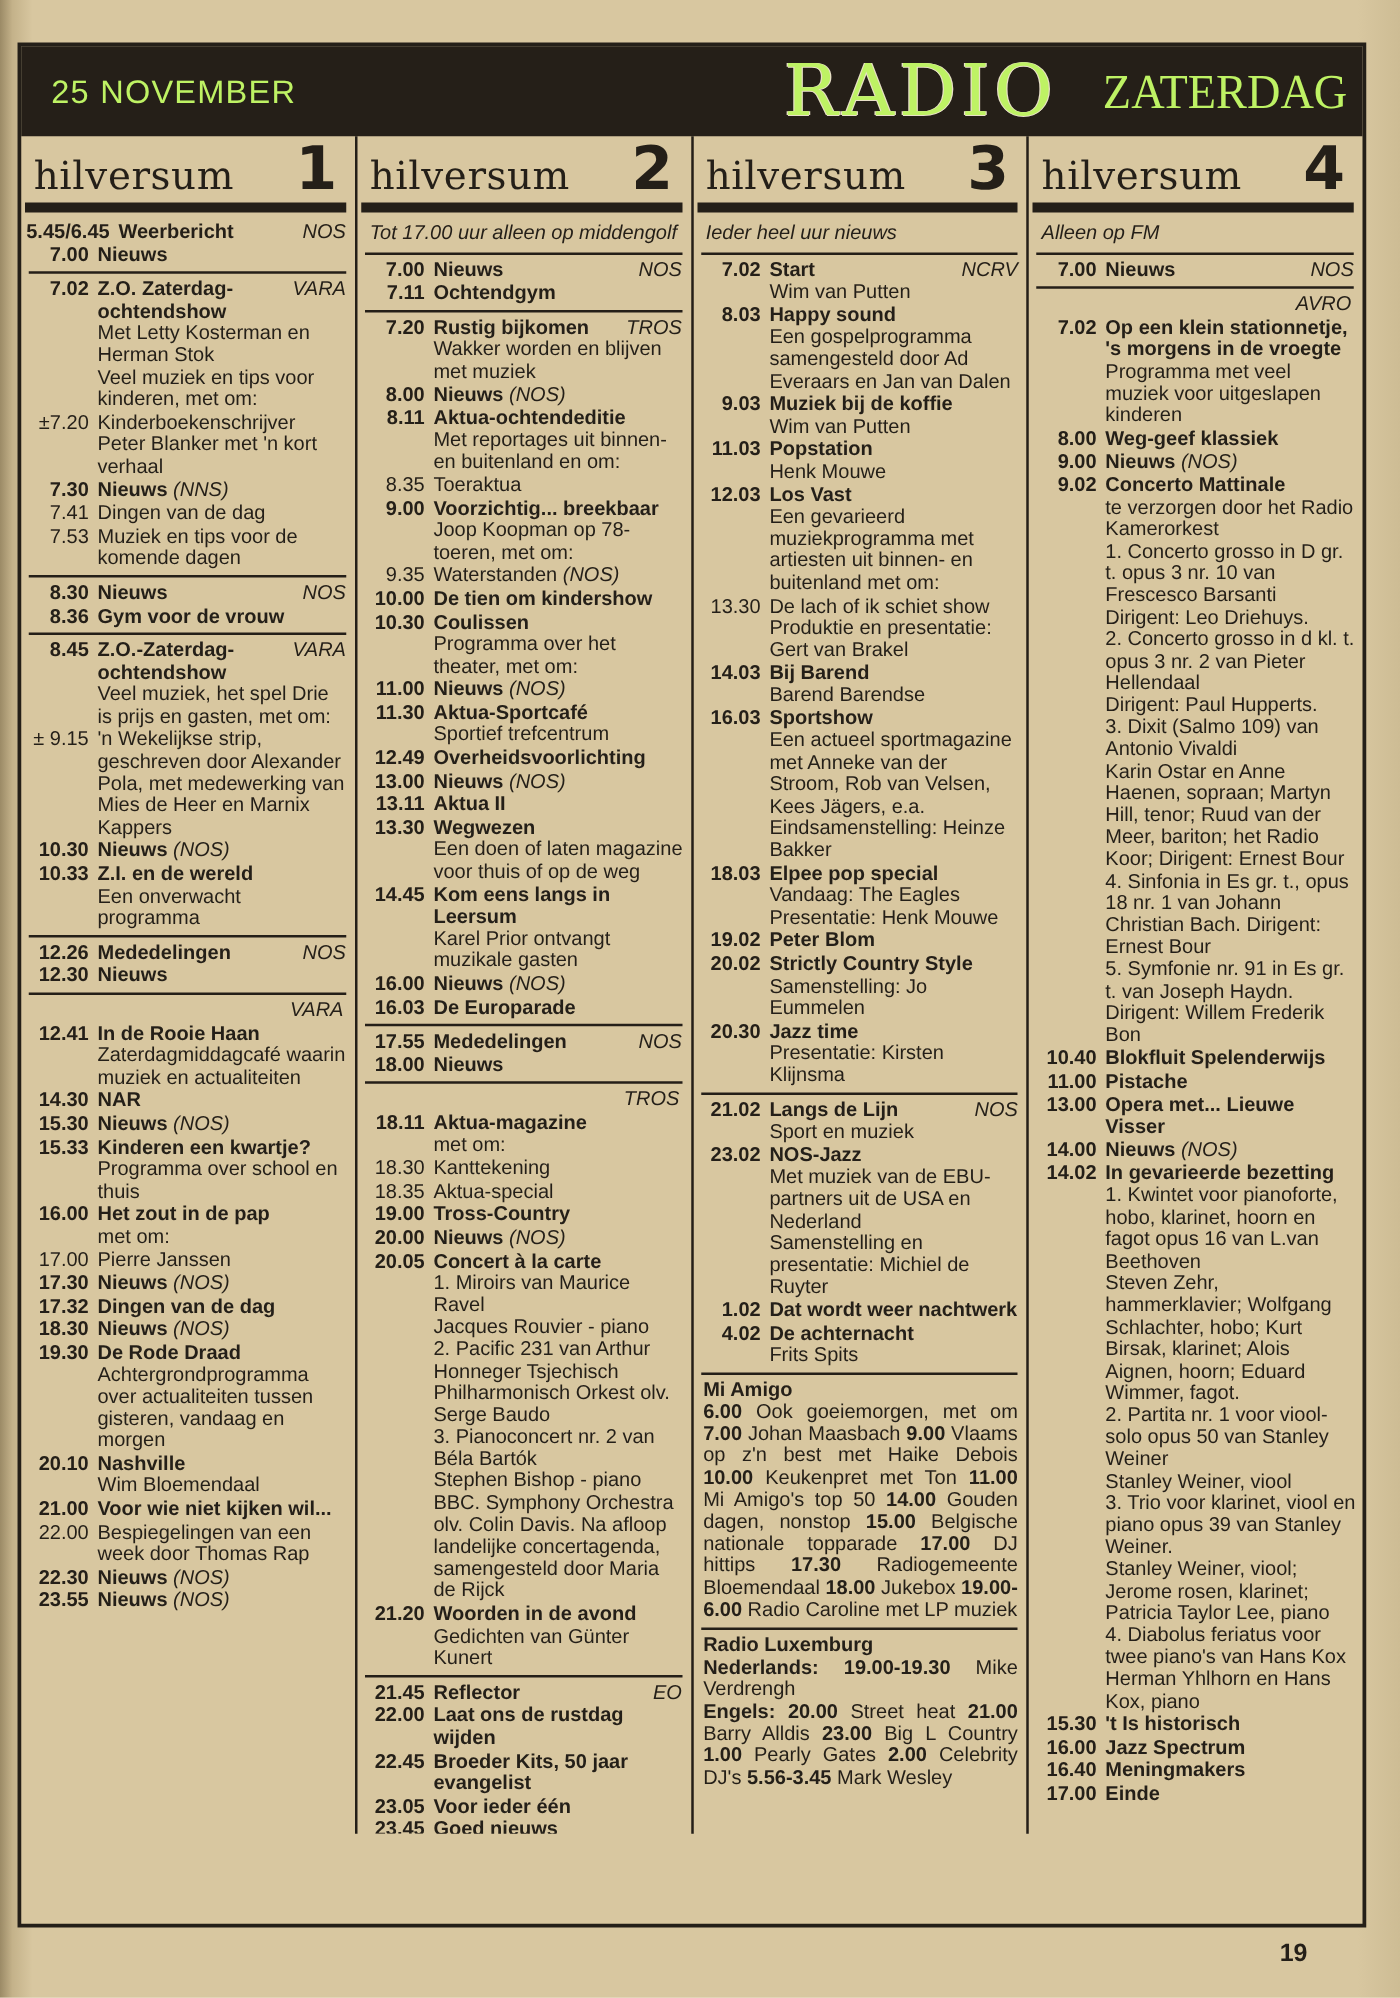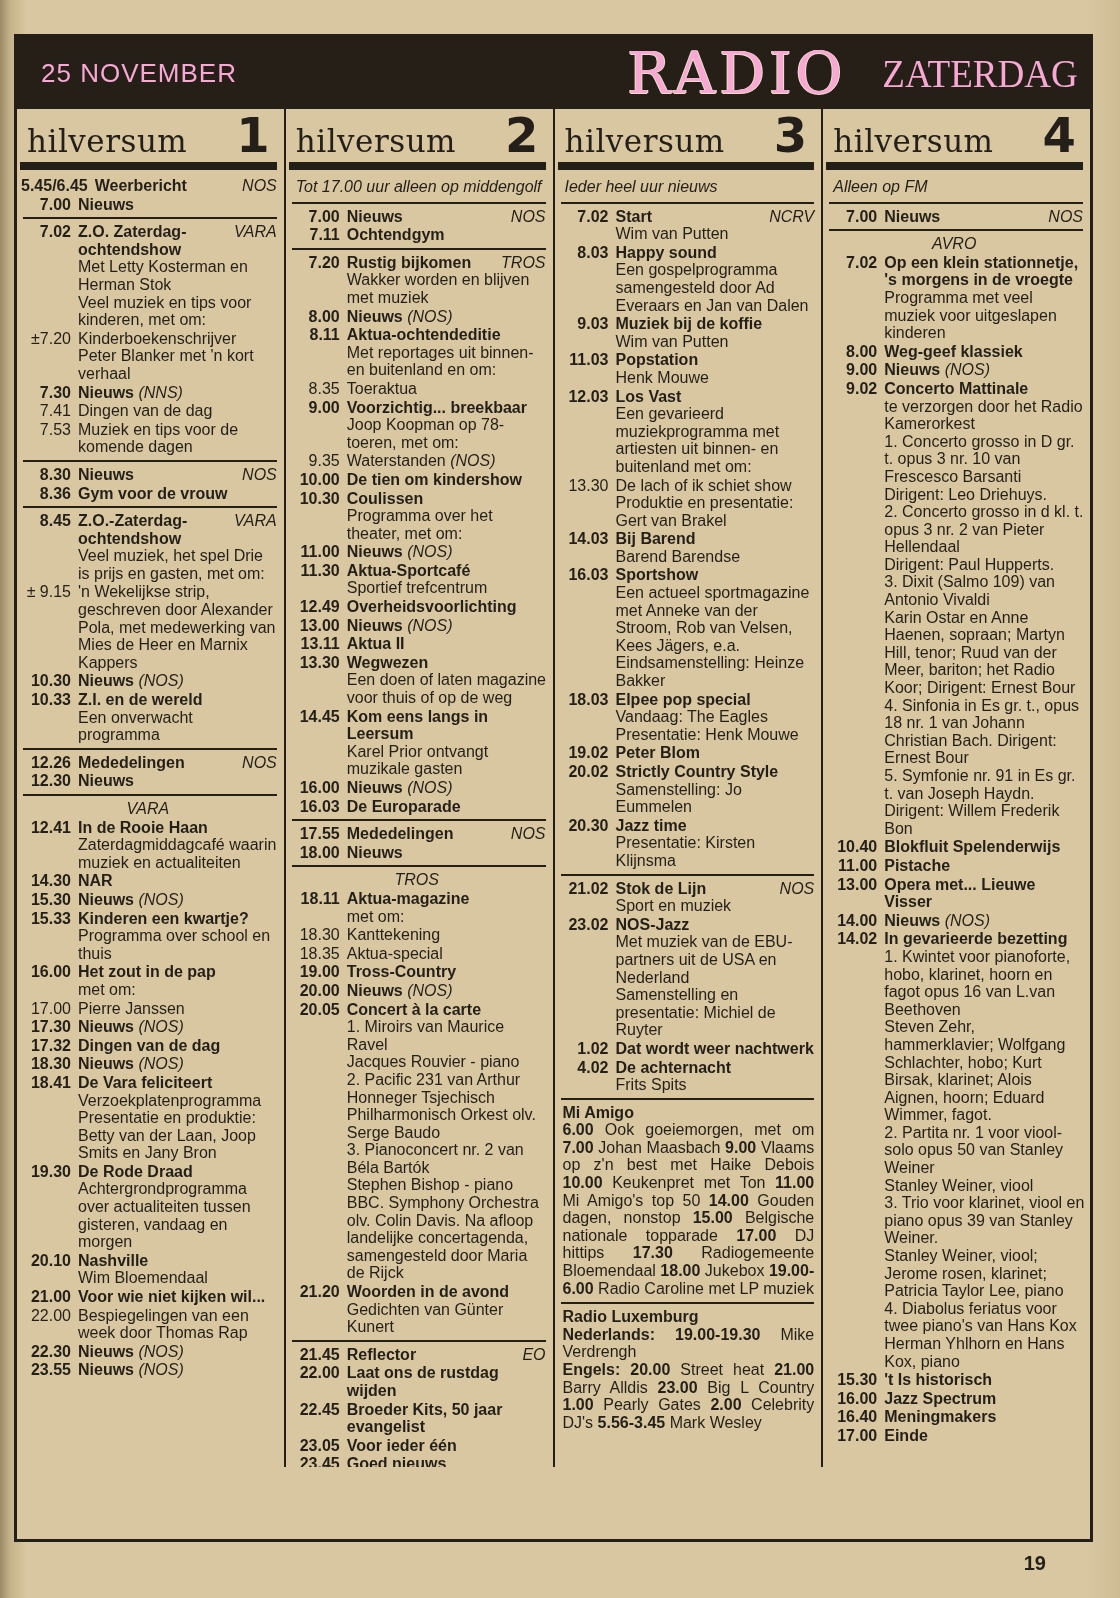--- a/index.html
+++ b/index.html
@@ -7,21 +7,21 @@
     width:1120px;height:1598px;position:relative;overflow:hidden;
     background:linear-gradient(90deg,#9b8a66 0px,#c4b28a 10px,#d8c7a0 26px,#d8c7a0 97%,#cdbc94 100%);
     font-family:"Liberation Sans",sans-serif;color:#241f18;
     -webkit-font-smoothing:antialiased;
   }
   .frame{
     position:absolute;left:14px;top:34px;width:1079px;height:1508px;
     border:3px solid #241f18;box-sizing:border-box;background:#d8c7a0;
   }
   .band{
-    height:72px;background:#251f18;color:#f9a8d4;
+    height:72px;background:#251f18;color:#bef264;
     display:flex;align-items:center;
   }
   .band .date{font-size:26px;letter-spacing:1px;margin-left:24px;}
   .band .brand{
     font-family:"DejaVu Serif",serif;font-weight:normal;font-size:57px;
     letter-spacing:4px;margin-left:auto;
     text-shadow:1px 0 0 #e9e0c8,-1px 0 0 #e9e0c8,0 1px 0 #e9e0c8;
   }
   .band .day{
     font-family:"Liberation Serif",serif;font-size:39px;
@@ -30,21 +30,21 @@
   .columns{display:flex;height:1358px;}
   .channel{flex:1 1 0;min-width:0;overflow:hidden;display:flex;flex-direction:column;}
   .channel + .channel{border-left:2px solid #241f18;}
   .chhead{display:flex;align-items:baseline;padding:6px 10px 0 10px;}
   .chname{font-family:"DejaVu Serif",serif;font-size:31px;letter-spacing:.5px;}
   .chnum{font-family:"DejaVu Sans",sans-serif;font-weight:bold;font-size:48px;line-height:40px;margin-left:auto;padding-right:4px;}
   .chbar{height:8px;background:#241f18;margin:3px 7px 5px 3px;}
   .blocks{flex:1;overflow:hidden;padding:1px 5px 0 4px;font-size:16px;line-height:1.1;}
   .rule{border-top:2px solid #241f18;margin:4px 2px 4px 2px;}
   .intro{font-style:italic;padding:2px 2px 2px 6px;}
-  .netline{text-align:center;font-style:italic;padding-right:4px;margin:1px 0;}
+  .netline{text-align:right;font-style:italic;padding-right:4px;margin:1px 0;}
   .entry{display:flex;margin:1px 0;}
   .time{flex:0 0 50px;text-align:right;padding-right:7px;white-space:nowrap;}
   .entry.bold .time,.entry.bold .title{font-weight:bold;}
   .body{flex:1;min-width:0;position:relative;}
   .suffix{font-style:italic;font-weight:normal;}
   .net{position:absolute;right:2px;top:0;font-style:italic;font-weight:normal;}
   .desc{font-weight:normal;}
   .para{padding:0 2px 1px 4px;}
   .phead{font-weight:bold;}
   .pline{text-align:justify;}
@@ -164,24 +164,20 @@
           </div>
           <div class="entry bold">
             <span class="time">17.32</span>
             <div class="body"><span class="title">Dingen van de dag</span></div>
           </div>
           <div class="entry bold">
             <span class="time">18.30</span>
             <div class="body"><span class="title">Nieuws</span><span class="suffix"> (NOS)</span></div>
           </div>
           <div class="entry bold">
-            <span class="time">18.41</span>
-            <div class="body"><span class="title">De Vara feliciteert</span><div class="desc">Verzoekplatenprogramma</div><div class="desc">Presentatie en produktie: Betty van der Laan, Joop Smits en Jany Bron</div></div>
-          </div>
-          <div class="entry bold">
             <span class="time">19.30</span>
             <div class="body"><span class="title">De Rode Draad</span><div class="desc">Achtergrondprogramma over actualiteiten tussen gisteren, vandaag en morgen</div></div>
           </div>
           <div class="entry bold">
             <span class="time">20.10</span>
             <div class="body"><span class="title">Nashville</span><div class="desc">Wim Bloemendaal</div></div>
           </div>
           <div class="entry bold">
             <span class="time">21.00</span>
             <div class="body"><span class="title">Voor wie niet kijken wil...</span></div>
@@ -401,21 +397,21 @@
             <span class="time">20.02</span>
             <div class="body"><span class="title">Strictly Country Style</span><div class="desc">Samenstelling: Jo Eummelen</div></div>
           </div>
           <div class="entry bold">
             <span class="time">20.30</span>
             <div class="body"><span class="title">Jazz time</span><div class="desc">Presentatie: Kirsten Klijnsma</div></div>
           </div>
           <div class="rule"></div>
           <div class="entry bold">
             <span class="time">21.02</span>
-            <div class="body"><span class="title">Stok de Lijn</span><span class="net">NOS</span><div class="desc">Sport en muziek</div></div>
+            <div class="body"><span class="title">Langs de Lijn</span><span class="net">NOS</span><div class="desc">Sport en muziek</div></div>
           </div>
           <div class="entry bold">
             <span class="time">23.02</span>
             <div class="body"><span class="title">NOS-Jazz</span><div class="desc">Met muziek van de EBU-partners uit de USA en Nederland</div><div class="desc">Samenstelling en presentatie: Michiel de Ruyter</div></div>
           </div>
           <div class="entry bold">
             <span class="time">1.02</span>
             <div class="body"><span class="title">Dat wordt weer nachtwerk</span></div>
           </div>
           <div class="entry bold">

